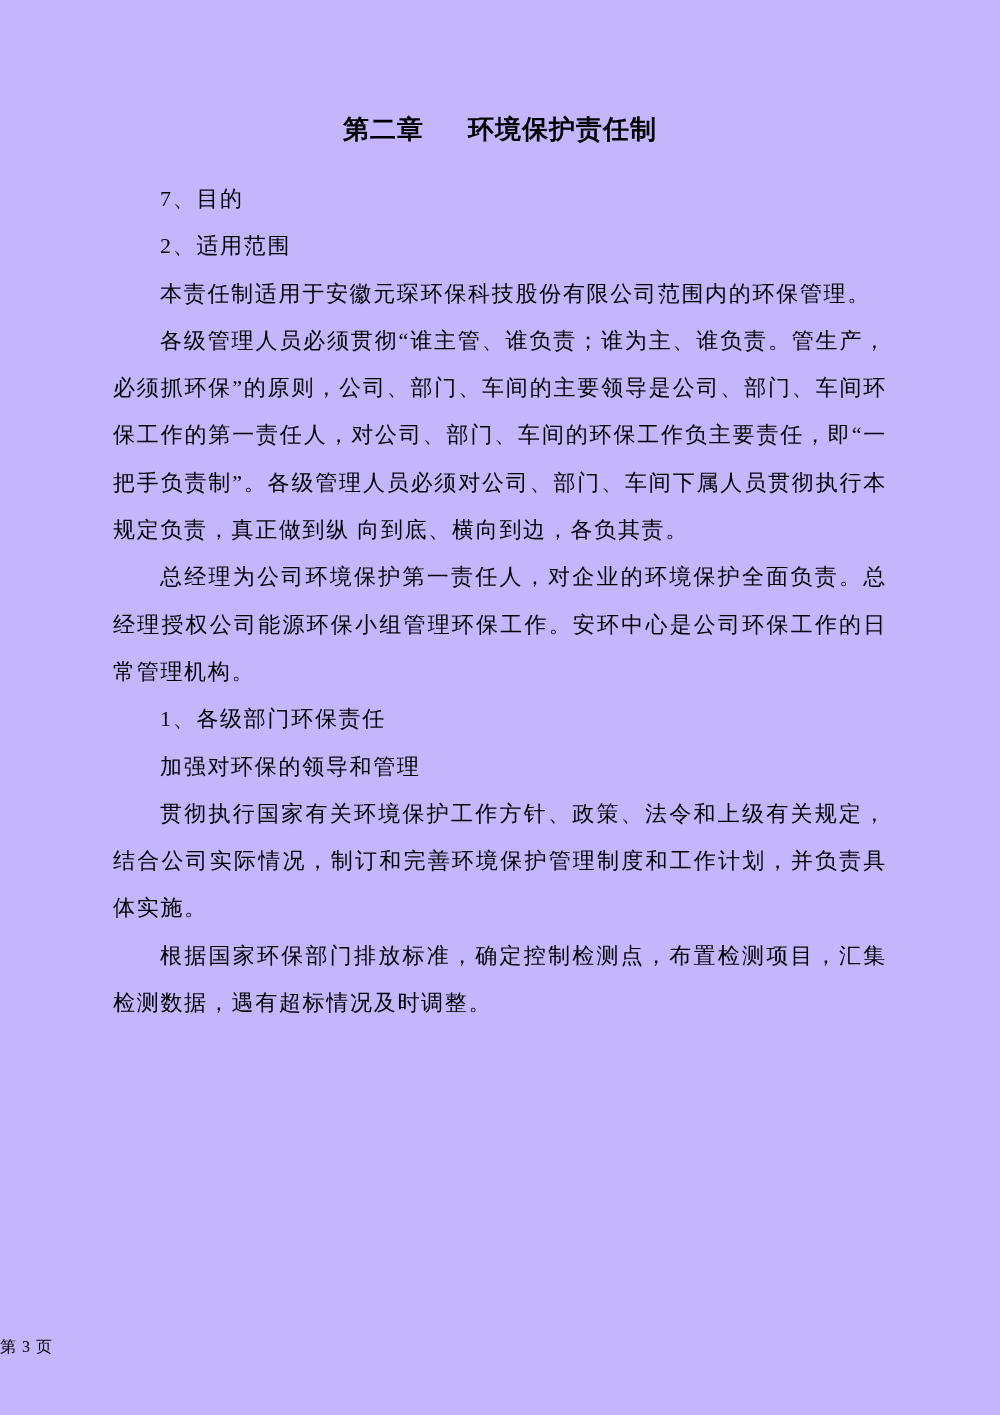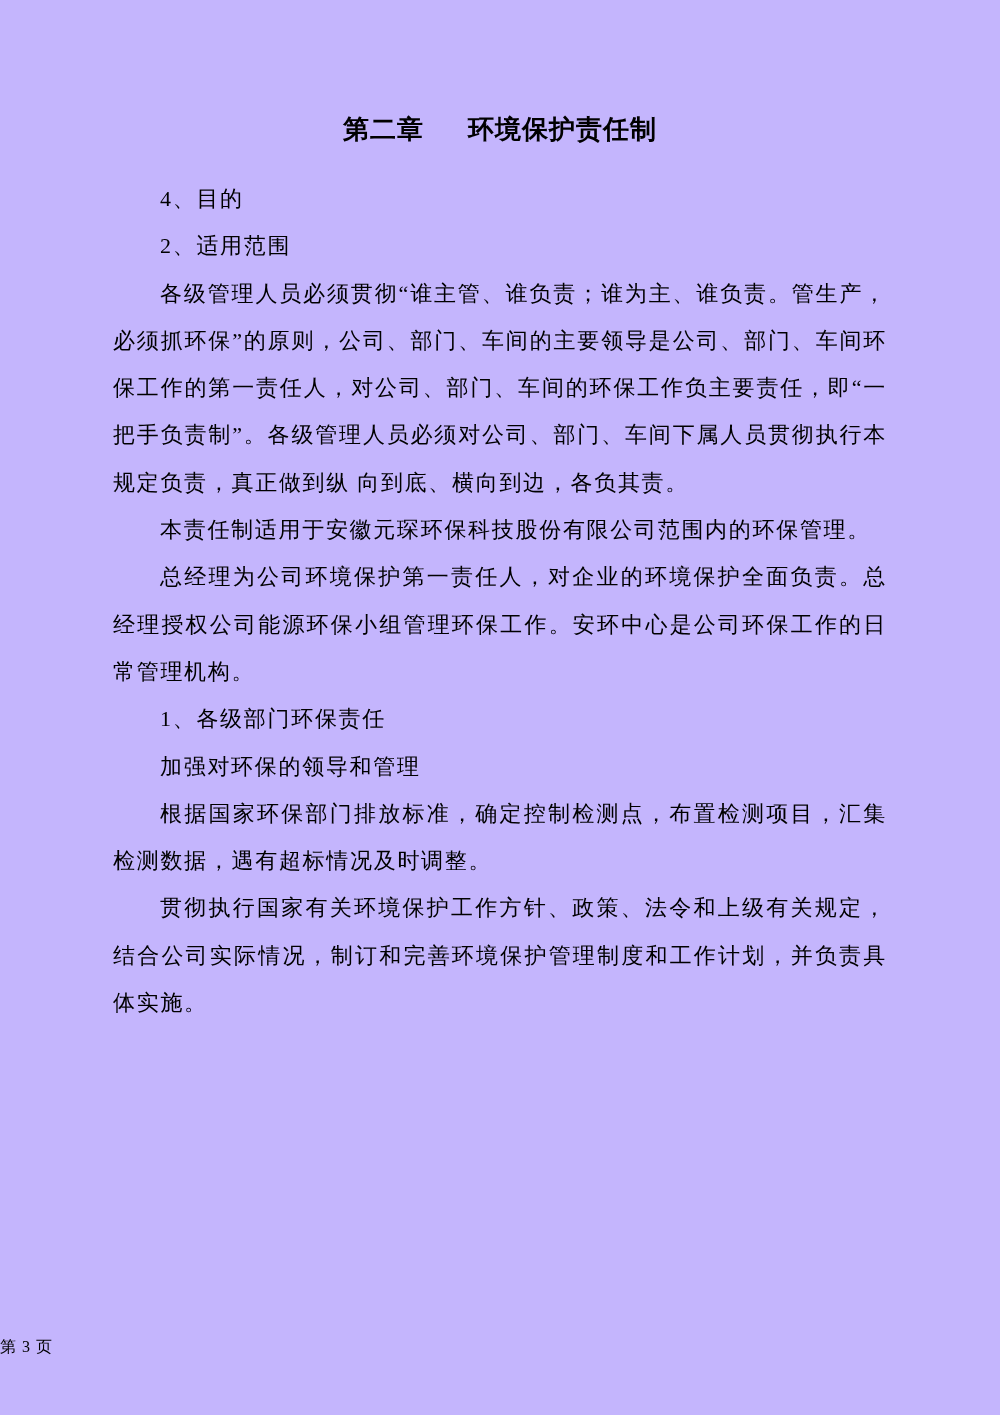--- a/index.html
+++ b/index.html
@@ -58,26 +58,26 @@
 <body>
 
 <div class="page">
 
   <h1 class="doc-title">
     <span>第二章</span>
     <span>环境保护责任制</span>
   </h1>
 
   <div class="doc-body">
-    <p>4、目的</p>
+    <p>7、目的</p>
     <p>2、适用范围</p>
+    <p>本责任制适用于安徽元琛环保科技股份有限公司范围内的环保管理。</p>
     <p>各级管理人员必须贯彻“谁主管、谁负责；谁为主、谁负责。管生产，必须抓环保”的原则，公司、部门、车间的主要领导是公司、部门、车间环保工作的第一责任人，对公司、部门、车间的环保工作负主要责任，即“一把手负责制”。各级管理人员必须对公司、部门、车间下属人员贯彻执行本规定负责，真正做到纵 向到底、横向到边，各负其责。</p>
-    <p>本责任制适用于安徽元琛环保科技股份有限公司范围内的环保管理。</p>
     <p>总经理为公司环境保护第一责任人，对企业的环境保护全面负责。总经理授权公司能源环保小组管理环保工作。安环中心是公司环保工作的日常管理机构。</p>
     <p>1、各级部门环保责任</p>
     <p>加强对环保的领导和管理</p>
+    <p>贯彻执行国家有关环境保护工作方针、政策、法令和上级有关规定，结合公司实际情况，制订和完善环境保护管理制度和工作计划，并负责具体实施。</p>
     <p>根据国家环保部门排放标准，确定控制检测点，布置检测项目，汇集检测数据，遇有超标情况及时调整。</p>
-    <p>贯彻执行国家有关环境保护工作方针、政策、法令和上级有关规定，结合公司实际情况，制订和完善环境保护管理制度和工作计划，并负责具体实施。</p>
   </div>
 
   <div class="page-footer">第 3 页</div>
 
 </div>
 
 </body></html>

